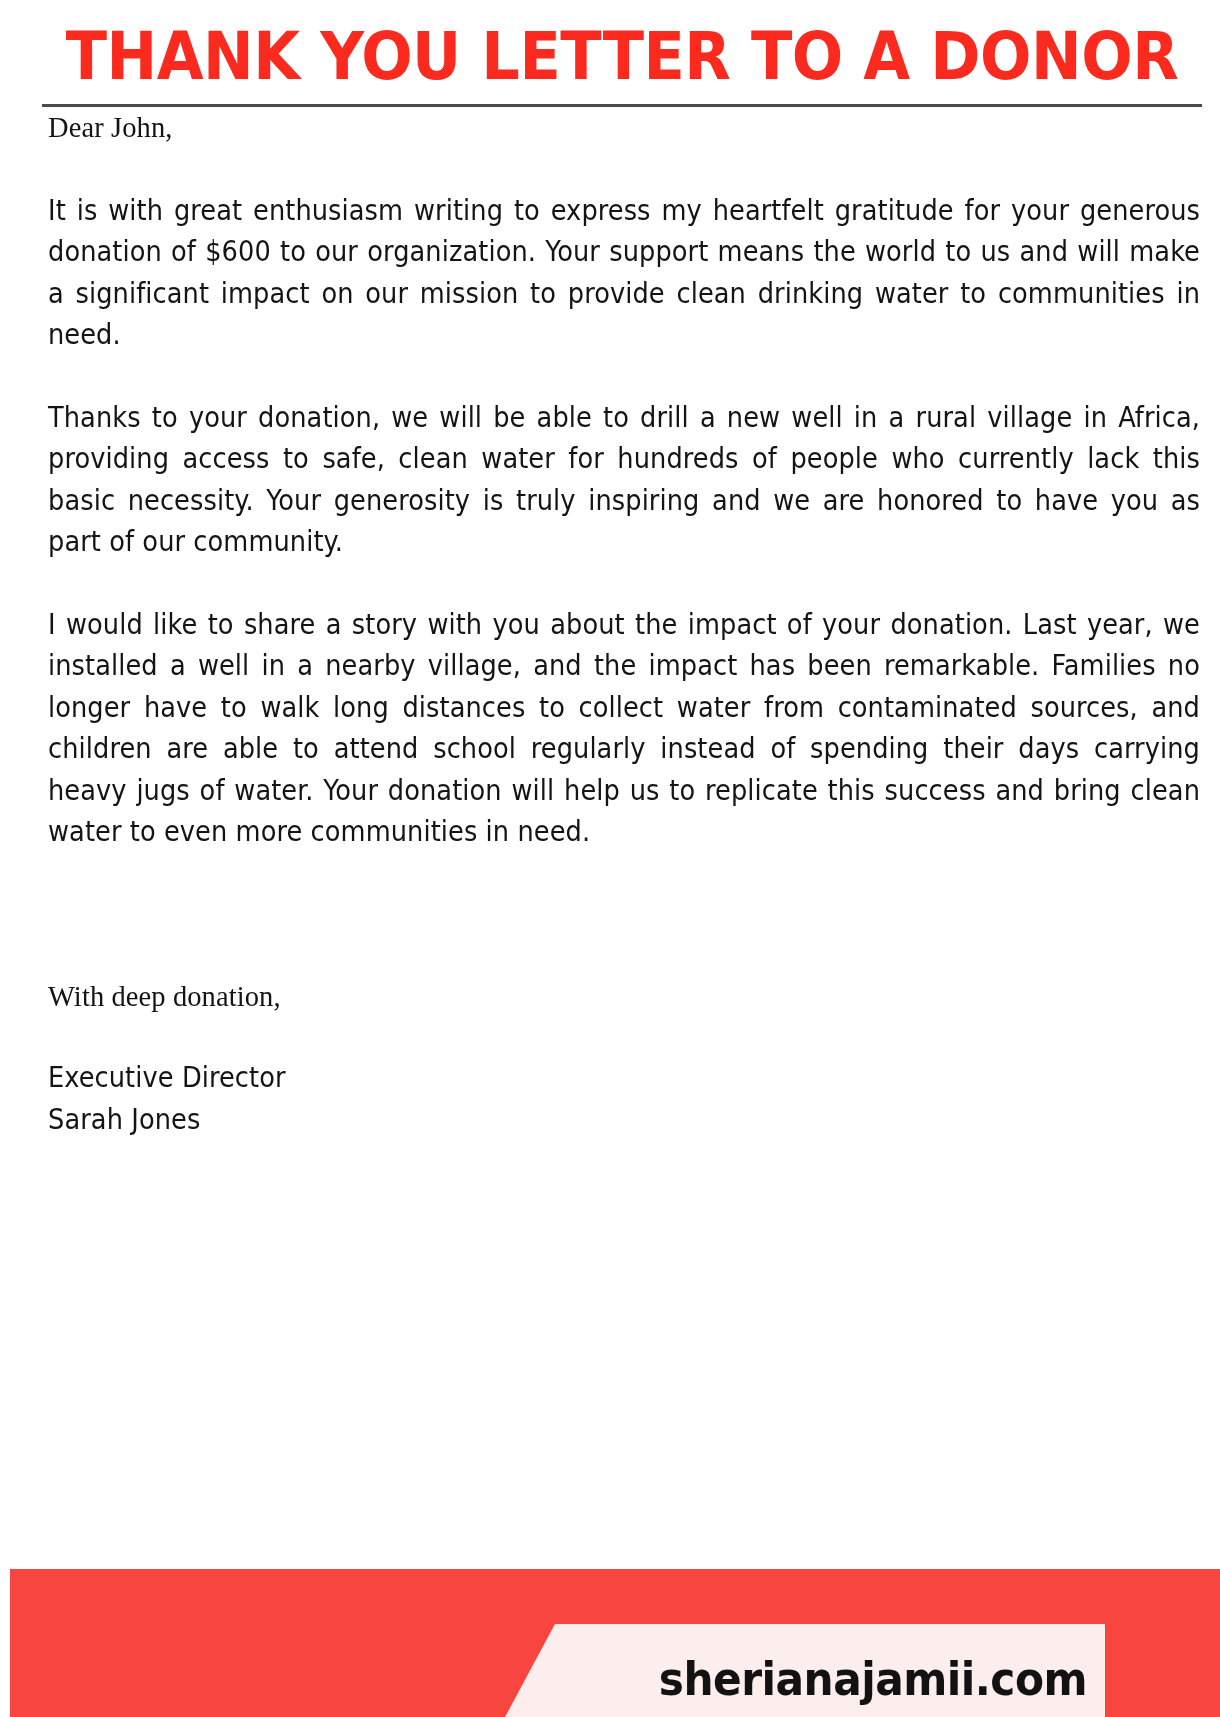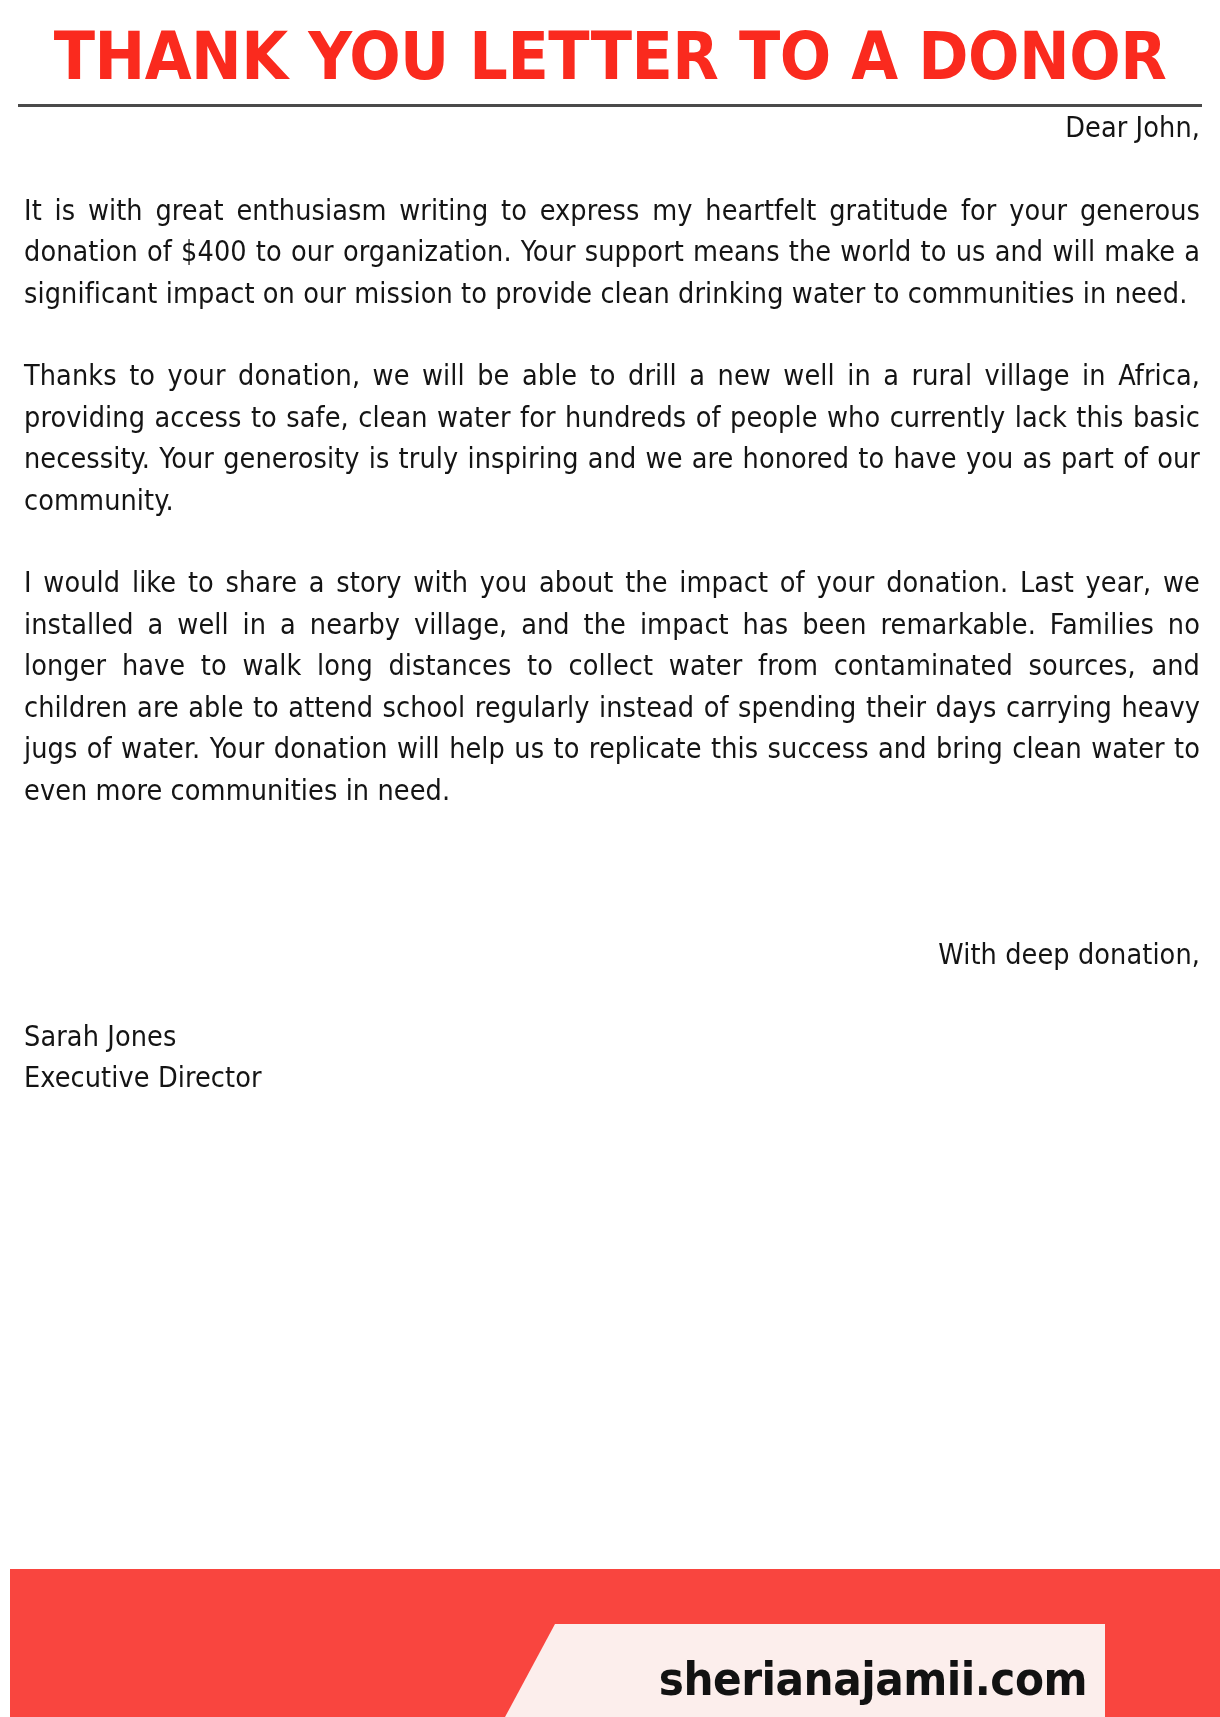--- a/index.html
+++ b/index.html
@@ -13,20 +13,21 @@
     overflow: hidden;
     font-family: "DejaVu Sans Condensed", "Liberation Sans Narrow", "Liberation Sans", sans-serif;
     -webkit-font-smoothing: antialiased;
   }
   .page {
     position: relative;
     width: 1220px;
     height: 1717px;
     box-sizing: border-box;
     background: #ffffff;
+    padding-left: 24px;
   }
 
   
   .title-block {
     padding: 22px 18px 0 18px;
   }
   .doc-title {
     margin: 0;
     font-family: "Liberation Sans Narrow", "DejaVu Sans Condensed", "Liberation Sans", sans-serif;
     font-weight: bold;
@@ -55,21 +56,22 @@
     margin: 0;
     font-size: 28.5px;
     line-height: 41.5px;
     text-align: justify;
     text-justify: inter-word;
     color: #141414;
     font-family: "Liberation Sans Narrow", "DejaVu Sans Condensed", "Liberation Sans", sans-serif;
     letter-spacing: 0.1px;
   }
   .letter p.no-justify {
-    text-align: right;
+    text-align: left;
+    font-family: Liberation Serif, serif;
   }
   .spacer {
     height: 41px;
   }
   .spacer-sm {
     height: 40px;
   }
   .sig-line {
     margin: 0;
     font-size: 28.5px;
@@ -125,21 +127,21 @@
     <h1 class="doc-title">THANK YOU LETTER TO A DONOR</h1>
     <hr class="title-rule">
   </div>
 
   <div class="letter">
 
     <p class="no-justify">Dear John,</p>
 
     <div class="spacer"></div>
 
-    <p>It is with great enthusiasm writing to express my heartfelt gratitude for your generous donation of $400 to our organization. Your support means the world to us and will make a significant impact on our mission to provide clean drinking water to communities in need.</p>
+    <p>It is with great enthusiasm writing to express my heartfelt gratitude for your generous donation of $600 to our organization. Your support means the world to us and will make a significant impact on our mission to provide clean drinking water to communities in need.</p>
 
     <div class="spacer"></div>
 
     <p>Thanks to your donation, we will be able to drill a new well in a rural village in Africa, providing access to safe, clean water for hundreds of people who currently lack this basic necessity. Your generosity is truly inspiring and we are honored to have you as part of our community.</p>
 
     <div class="spacer"></div>
 
     <p>I would like to share a story with you about the impact of your donation. Last year, we installed a well in a nearby village, and the impact has been remarkable. Families no longer have to walk long distances to collect water from contaminated sources, and children are able to attend school regularly instead of spending their days carrying heavy jugs of water. Your donation will help us to replicate this success and bring clean water to even more communities in need.</p>
 
     <div class="spacer"></div>
@@ -147,22 +149,22 @@
 
     <div class="spacer"></div>
 
 
     <div class="spacer"></div>
 
     <p class="no-justify">With deep donation,</p>
 
     <div class="spacer-sm"></div>
 
+    <p class="sig-line">Executive Director</p>
     <p class="sig-line">Sarah Jones</p>
-    <p class="sig-line">Executive Director</p>
 
   </div>
 
   <div class="footer">
     <div class="footer-red"></div>
     <div class="footer-wedge"></div>
     <div class="footer-brand">sherianajamii.com</div>
   </div>
 
 </div>

